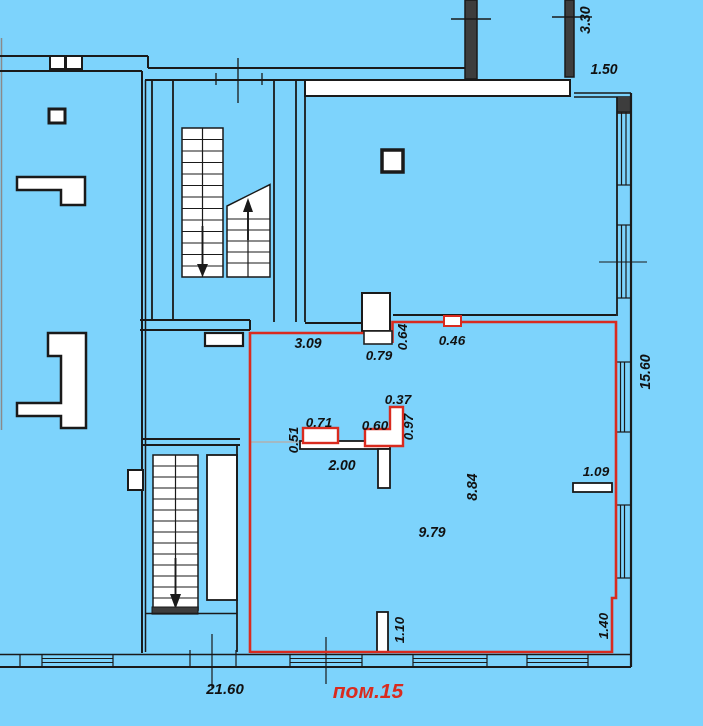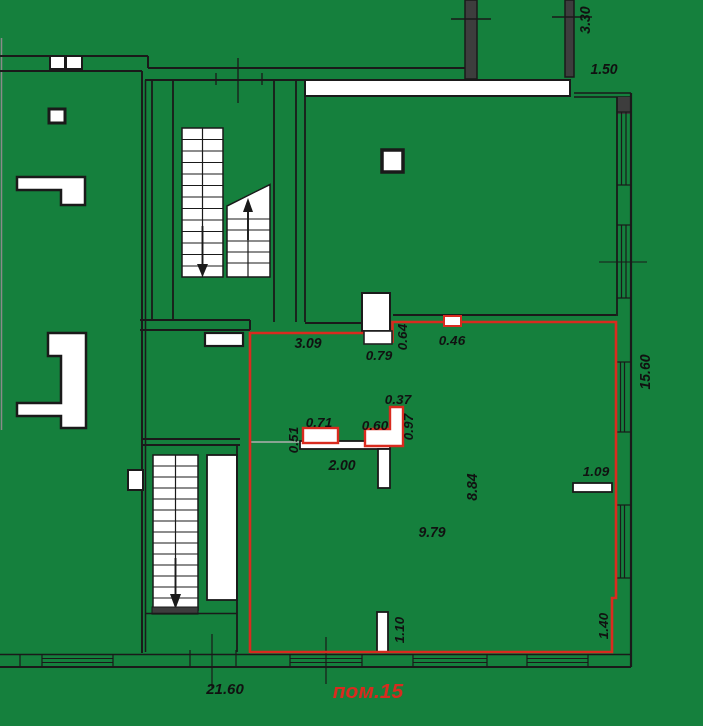--- a/index.html
+++ b/index.html
@@ -1,16 +1,16 @@
 <!DOCTYPE html>
 <html><head>
 <meta charset="utf-8">
 <style>
   html,body{margin:0;padding:0;background:#ffffff;}
-  .plan-wrap{position:relative;width:703px;height:726px;background:#15803d;overflow:hidden;}
+  .plan-wrap{position:relative;width:703px;height:726px;background:#7dd3fc;overflow:hidden;}
   svg{display:block;}
   .dim{font-family:"Liberation Sans",sans-serif;font-style:italic;font-weight:600;font-size:14px;fill:#111;}
   .dim-sm{font-size:13.5px;}
   .dim-lg{font-size:15px;}
   .room-label{font-family:"Liberation Sans",sans-serif;font-style:italic;font-weight:700;font-size:21px;}
 </style>
 </head>
 <body>
 
 <div class="plan-wrap">

